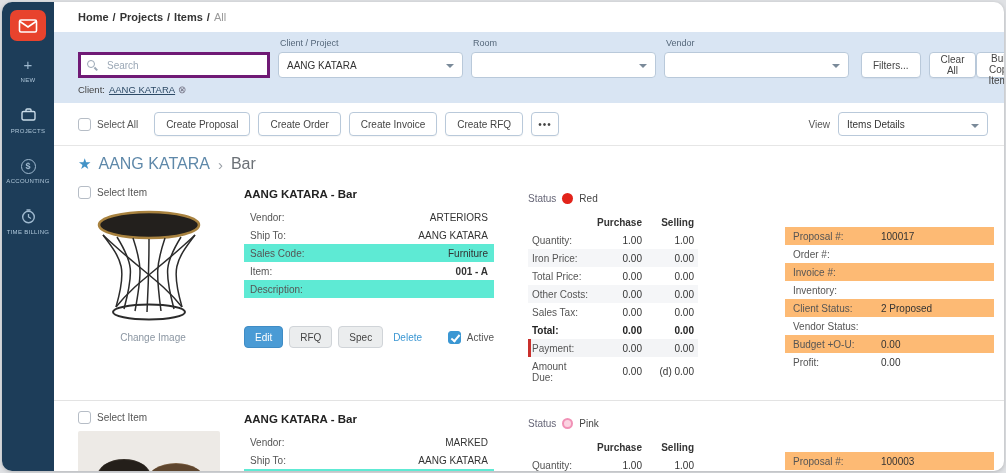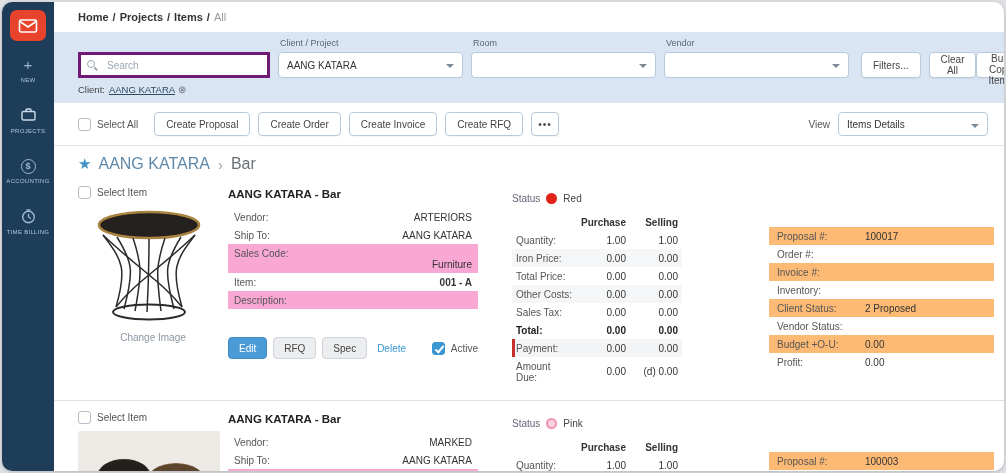--- a/index.html
+++ b/index.html
@@ -81,26 +81,26 @@
   .item-card { display:flex; padding:6px 4px 14px 24px; }
   .item-card + .item-card { border-top:1px solid #e3e3e3; padding-top:8px; }
 
   .col-img { width:150px; flex-shrink:0; display:flex; flex-direction:column; }
   .sel-row { display:flex; align-items:center; height:16px; }
   .img-box { height:120px; margin:6px 8px 6px 0; display:flex; align-items:center;
     justify-content:center; cursor:default; }
   .img-box.photo-bg { background:#edeae6; border-radius:2px; }
   .change-image { font-size:10px; color:#8b96a2; text-align:center; cursor:pointer; }
 
-  .col-details { width:250px; margin:0 34px 0 0; flex-shrink:0; }
+  .col-details { width:250px; margin:0 34px 0 16px; flex-shrink:0; }
   .item-title { font-size:11.5px; font-weight:bold; color:#222; padding:4px 0 8px; }
   .drow { display:flex; justify-content:space-between; font-size:10px; padding:3.5px 6px; }
   .drow .dl { color:#555; white-space:nowrap; margin-right:8px; }
   .drow .dv { color:#333; text-align:right; }
-  .drow.alt { background:#f9a8d4;flex-direction:column; }
+  .drow.alt { background:#5eead4; }
   .drow .bold { font-weight:bold; }
   .actions { display:flex; align-items:center; margin-top:28px; }
   .abtn { height:22px; border-radius:4px; font-size:10px; padding:0 10px; cursor:pointer;
     font-family:"Liberation Sans",sans-serif; border:1px solid #d0d4d8; background:#ebedee; color:#444; margin-right:6px; }
   .abtn.edit { background:#4a9bd5; border-color:#3f8cc5; color:#fff; }
   .abtn.link { background:none; border:none; color:#3b97d3; padding:0 4px; }
   .active-wrap { margin-left:auto; display:flex; align-items:center; }
 
   .col-money { width:170px; margin-right:87px; flex-shrink:0; }
   .status-row { display:flex; align-items:center; height:18px; margin:5px 0 7px; font-size:10px; color:#667; }

